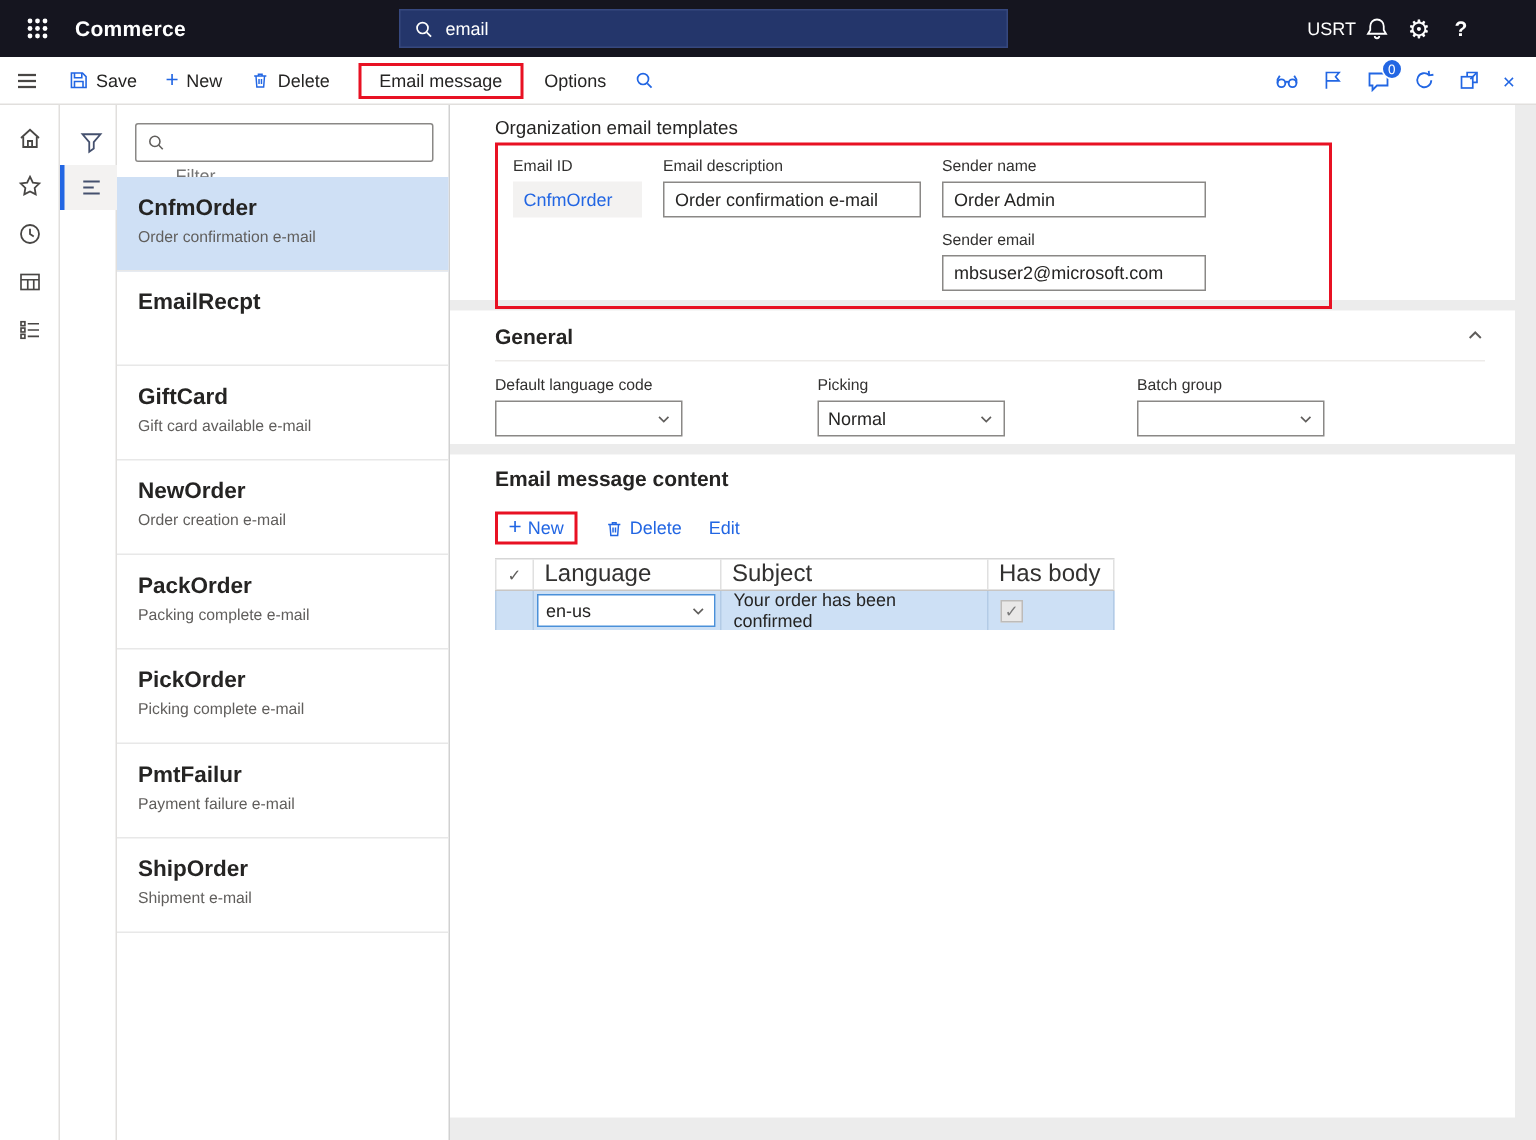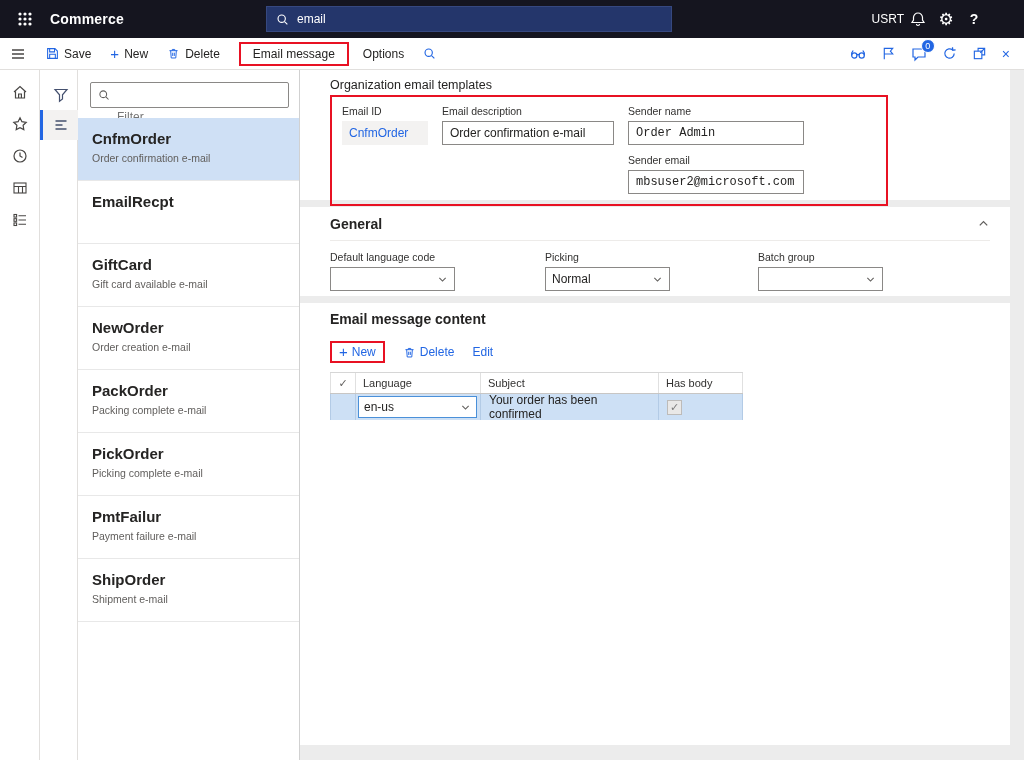--- a/index.html
+++ b/index.html
@@ -51,41 +51,41 @@
   
   .main { flex:1; background:#ececec; display:flex; flex-direction:column; gap:7px; padding:0 14px 15px 0; overflow:hidden; }
   .card { background:#fff; }
   .card1 { height:130px; padding:8px 0 0 30px; }
   .page-title { font-size:12.5px; color:#252423; }
   .annot-fields { margin-top:3px; border:2px solid #e81123; padding:2px 10px 10px; width:558px; }
   .hdr-fields { display:flex; gap:14px; }
   .flabel { font-size:10.5px; color:#323130; margin:6px 0 4px; }
   .finput { height:24px; border:1px solid #8a8886; font-size:12px; color:#252423; padding:0 7px; display:flex; align-items:center; background:#fff; }
   .freadonly { background:#f3f2f1; border:0; color:#2266e3; width:86px; cursor:pointer; }
-  .w172 { width:172px; } .w176 { width:176px;font-family:Liberation Mono, monospace; }
+  .w172 { width:172px; } .w176 { width:176px; }
 
   .card2 { height:89px; padding:0 20px 0 30px; }
   .sec-head { height:34px; display:flex; align-items:center; justify-content:space-between; border-bottom:1px solid #edebe9; }
   .sec-title { font-size:14px; font-weight:600; color:#252423; }
   .chev-btn { color:#605e5c; display:flex; cursor:pointer; }
   .gen-fields { display:flex; padding-top:4px; }
   .gcol1 { width:215px; } .gcol2 { width:213px; } .gcol3 { width:215px; }
   .dropdown { width:125px; height:24px; border:1px solid #8a8886; background:#fff; display:flex; align-items:center; justify-content:space-between; padding:0 6px; font-size:12px; color:#252423; cursor:pointer; }
   .dropdown .dchev { color:#605e5c; display:flex; }
 
   .card3 { flex:1; padding:0 20px 0 30px; }
   .sec-head2 { height:32px; display:flex; align-items:center; }
   .grid-actions { display:flex; align-items:center; gap:18px; padding:6px 0 9px; }
   .gact { display:flex; align-items:center; gap:4px; color:#2266e3; font-size:12px; cursor:pointer; }
   .plus-glyph { font-size:15px; line-height:12px; }
   .annot-new { border:2px solid #e81123; padding:2px 7px; }
 
   .grid { width:413px; }
   .grid-head { display:flex; height:22px; border-top:1px solid #d6d6d6; border-bottom:1px solid #c8c6c4; }
-  .ghc { display:flex; align-items:center; font-size:11px; color:#323130; border-right:1px solid #e0e0e0; padding:0 7px; cursor:pointer;text-align:center; }
+  .ghc { display:flex; align-items:center; font-size:16px; color:#323130; border-right:1px solid #e0e0e0; padding:0 7px; cursor:pointer;text-align:center; }
   .ghc:first-child { border-left:1px solid #e0e0e0; justify-content:center; padding:0; color:#605e5c; }
   .c-check { width:26px; } .c-lang { width:125px; } .c-subj { width:178px; } .c-body { width:84px; }
   .check-glyph::after { content:"✓"; font-size:11px; }
   .grid-row { display:flex; height:26px; background:#cde0f5; align-items:center; }
   .grc { height:100%; display:flex; align-items:center; border-right:1px solid #b3cbe6; }
   .grc:first-child { border-left:1px solid #b3cbe6; }
   .cell-dd { width:119px; height:22px; margin-left:2px; background:#fff; border:1px solid #4a90d9; display:flex; align-items:center; justify-content:space-between; padding:0 5px; font-size:12px; color:#252423; cursor:pointer; }
   .subj-text { font-size:12px; color:#252423; padding:0 8px; }
   .cbox { width:15px; height:15px; margin-left:8px; background:#e9e8e7; border:1px solid #bdbbb9; display:flex; align-items:center; justify-content:center; color:#7a7a7a; }
   .cbox.checked::after { content:"✓"; font-size:11px; }

